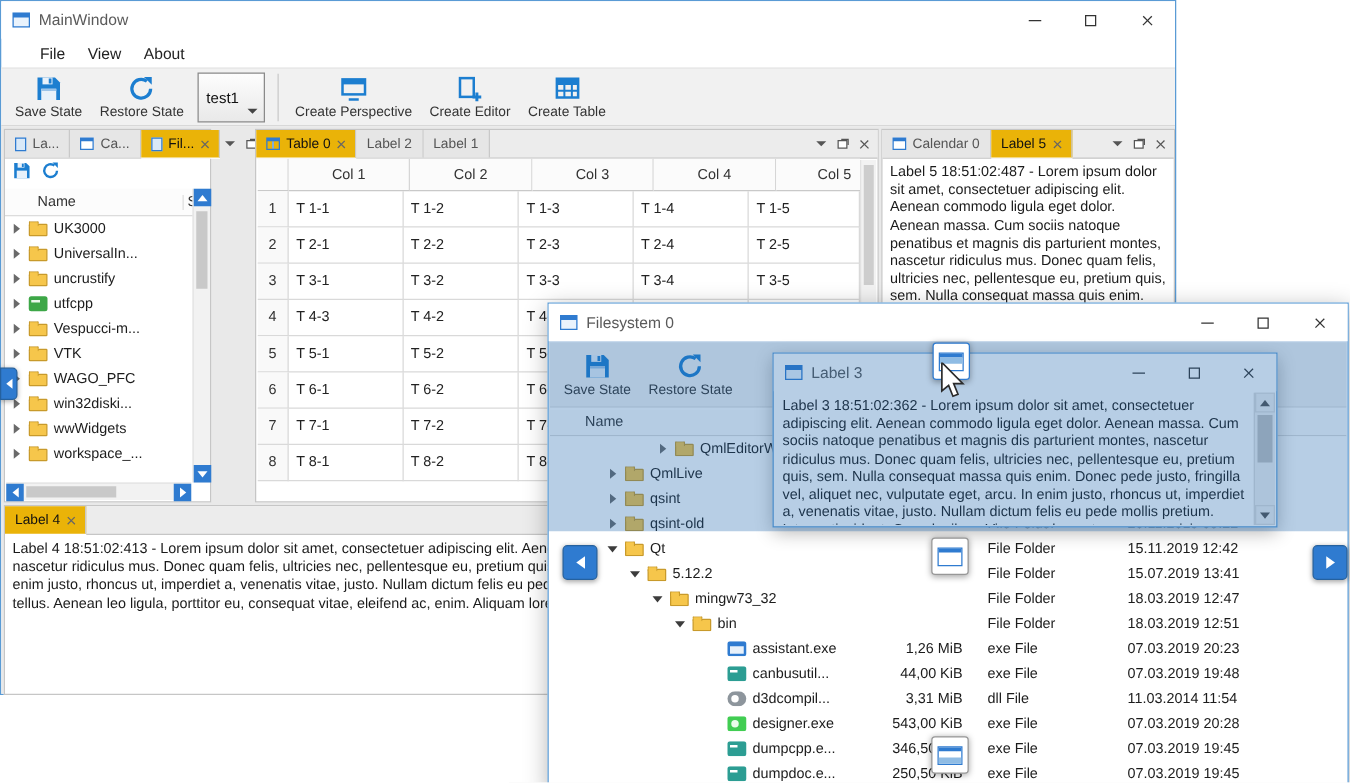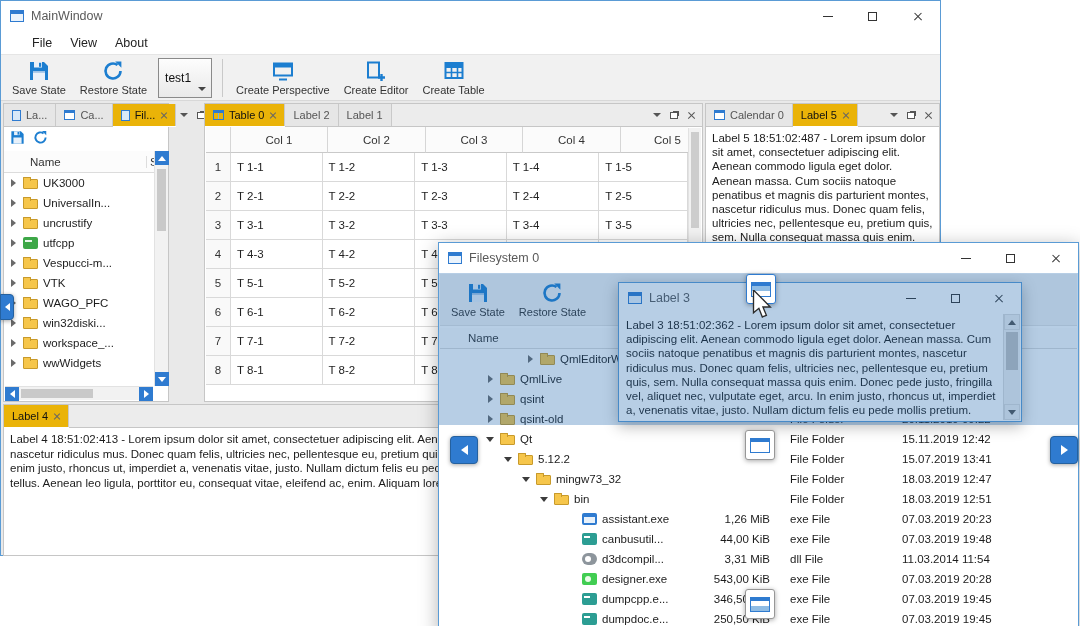--- a/index.html
+++ b/index.html
@@ -365,27 +365,27 @@
 
           <div class="trow">
             <i class="chev chev-right"></i>
             <i class="fic ic-folder"></i>
             <span>win32diski...</span>
           </div>
 
           <div class="trow">
             <i class="chev chev-right"></i>
             <i class="fic ic-folder"></i>
+            <span>wwWidgets</span>
+          </div>
+
+          <div class="trow">
+            <i class="chev chev-right"></i>
+            <i class="fic ic-folder"></i>
             <span>workspace_...</span>
-          </div>
-
-          <div class="trow">
-            <i class="chev chev-right"></i>
-            <i class="fic ic-folder"></i>
-            <span>wwWidgets</span>
           </div>
         </div>
       <div class="v-sb">
         <span class="sb-btn up">
             <i class="sb-tri-up"></i>
           </span>
         <span class="sb-handle-v"></span>
         <span class="sb-btn dn">
             <i class="sb-tri-dn"></i>
           </span>

